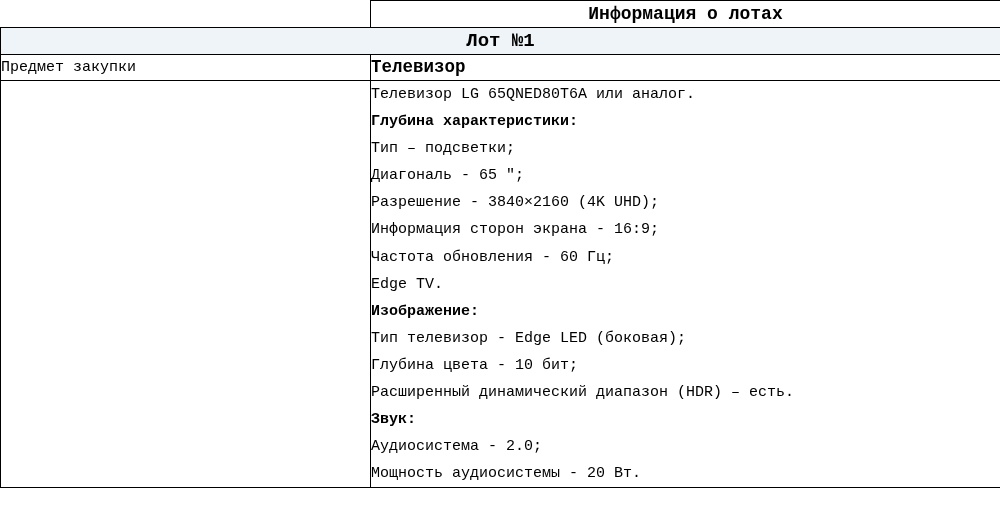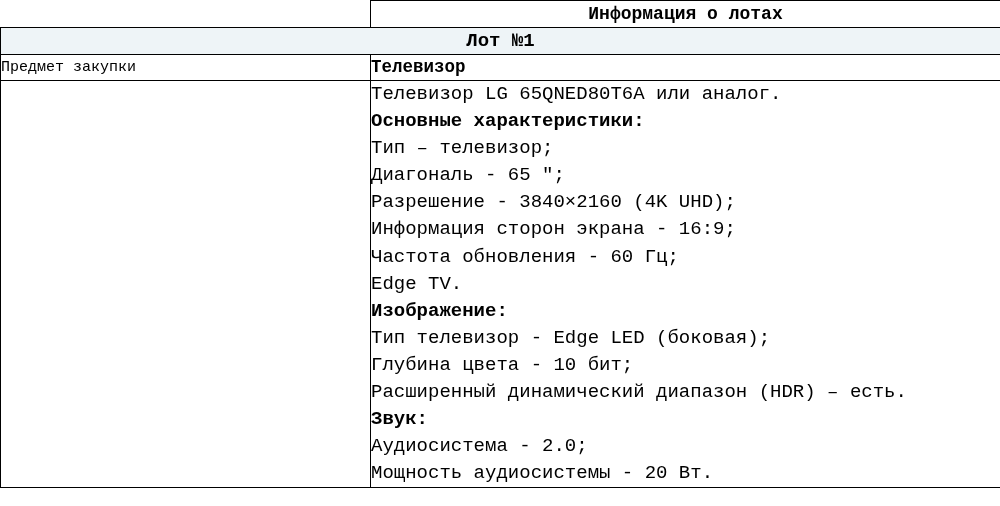--- a/index.html
+++ b/index.html
@@ -66,21 +66,21 @@
     line-height: 25px;
     font-weight: bold;
     padding: 2px 6px 3px 10px;
   }
   
   .spec-empty {
     width: 370px;
   }
   .spec-cell {
     padding: 4px 6px 6px 10px;
-    font-size: 19px;
+    font-size: 15px;
     line-height: 27.1px;
   }
   .spec-line {
     white-space: nowrap;
   }
   .spec-line.bold {
     font-weight: bold;
   }
 </style>
 </head>
@@ -102,22 +102,22 @@
       </tr>
       <tr>
         <td class="subject-label">Предмет закупки</td>
         <td class="subject-value">Телевизор</td>
       </tr>
       <tr>
         <td class="spec-empty"></td>
         <td class="spec-cell">
           <div id="spec-list">
               <div class="spec-line">Телевизор LG 65QNED80T6A или аналог.</div>
-              <div class="spec-line bold">Основные характеристики:</div>
-              <div class="spec-line">Тип – телевизор;</div>
+              <div class="spec-line bold">Глубина характеристики:</div>
+              <div class="spec-line">Тип – подсветки;</div>
               <div class="spec-line">Диагональ - 65 ″;</div>
               <div class="spec-line">Разрешение - 3840×2160 (4K UHD);</div>
               <div class="spec-line">Информация сторон экрана - 16:9;</div>
               <div class="spec-line">Частота обновления - 60 Гц;</div>
               <div class="spec-line">Edge TV.</div>
               <div class="spec-line bold">Изображение:</div>
               <div class="spec-line">Тип телевизор - Edge LED (боковая);</div>
               <div class="spec-line">Глубина цвета - 10 бит;</div>
               <div class="spec-line">Расширенный динамический диапазон (HDR) – есть.</div>
               <div class="spec-line bold">Звук:</div>

